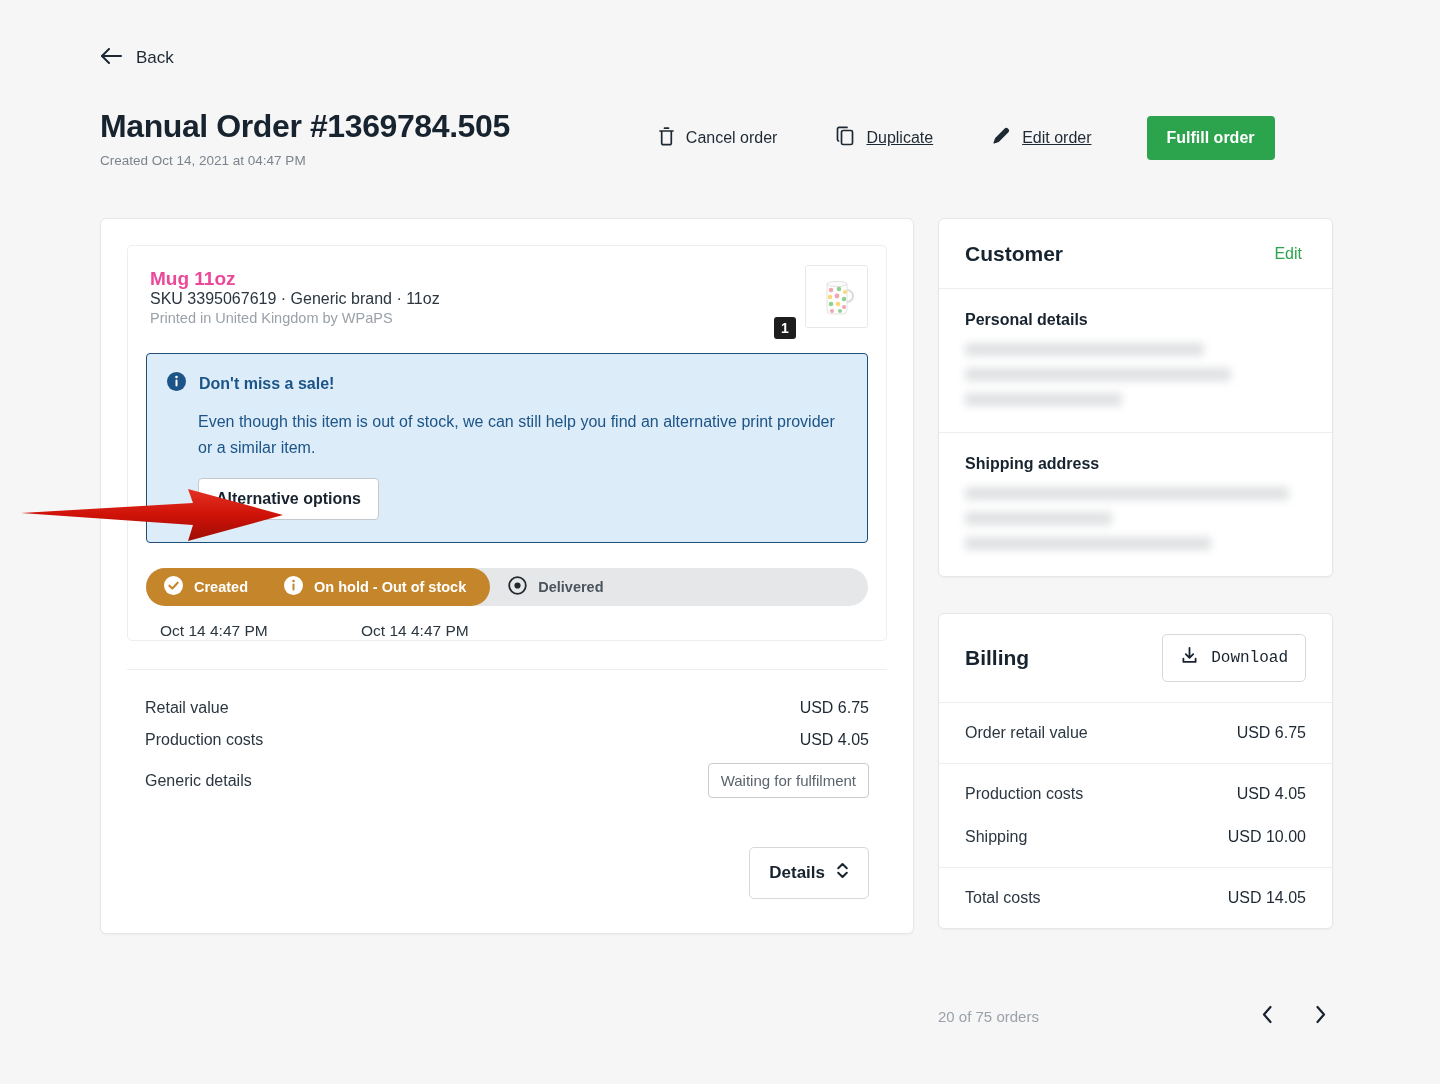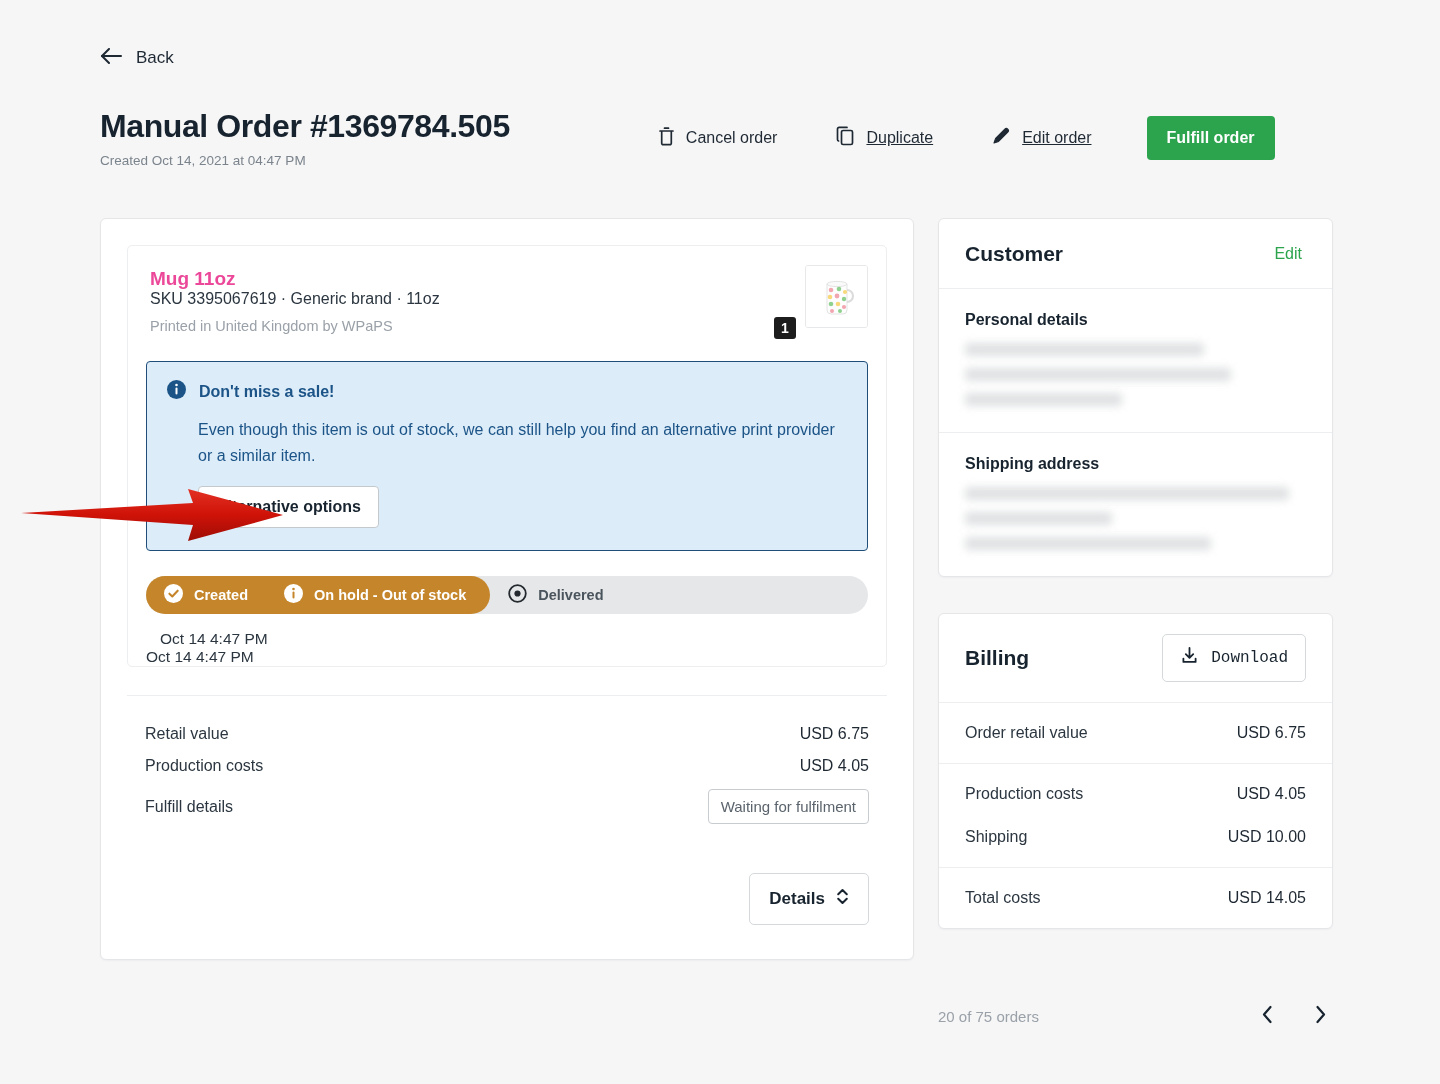--- a/index.html
+++ b/index.html
@@ -55,21 +55,21 @@
     background: #fff; border: 1px solid #e4e6e8; border-radius: 6px;
     box-shadow: 0 1px 2px rgba(20,30,40,0.04);
   }
 
   
   .outer-card { padding: 26px 26px 28px 26px; }
   .item-card { border: 1px solid #eceef0; border-radius: 5px; }
   .item-top { padding: 22px 22px 0 22px; position: relative; }
   .item-title { font-size: 19px; font-weight: bold; color: #ec4899; }
   .item-meta { font-size: 16px; color: #2b3640; }
-  .item-sub { margin-top: 10px; font-size: 14.5px; color: #9aa1a8; }
+  .item-sub { margin-top: 2px; font-size: 14.5px; color: #9aa1a8; }
 
   .thumb-wrap { position: absolute; right: 18px; top: 19px; }
   .thumb {
     width: 63px; height: 63px; border: 1px solid #e6e8ea; border-radius: 3px;
     background: #fff; overflow: hidden; display: block;
   }
   .qty-badge {
     position: absolute; left: -31px; bottom: -11px;
     background: #1d1d1d; color: #fff; font-size: 14px; font-weight: bold;
     width: 22px; height: 22px; border-radius: 3px;
@@ -103,21 +103,21 @@
   }
   .step {
     display: flex; align-items: center; gap: 11px;
     padding: 0 18px; font-size: 14.5px; font-weight: bold; white-space: nowrap;
   }
   .step.done { background: #c5862b; color: #fff; }
   .step.current { background: #c5862b; color: #fff; border-radius: 0 19px 19px 0; padding-right: 24px; }
   .step.pending { color: #4a545d; }
   .step-icon { flex: 0 0 auto; display: block; }
 
-  .tracker-dates { display: flex; margin-top: 16px; font-size: 15.5px; color: #2b3640; flex-direction: column; }
+  .tracker-dates { display: flex; margin-top: 16px; font-size: 15.5px; color: #2b3640; }
   .tracker-dates .d1 { width: 215px; padding-left: 14px; }
   .tracker-dates .d2 { padding-left: 0; }
 
   
   .totals { border-top: 1px solid #eceef0; margin-top: 28px; padding: 22px 18px 10px 18px; }
   .total-row {
     display: flex; align-items: center; justify-content: space-between;
     font-size: 16px; color: #2b3640; padding: 7px 0;
   }
   .total-row .val { font-size: 16px; color: #1f2933; }
@@ -334,21 +334,21 @@
       <div class="totals">
         <div class="total-row">
           <span>Retail value</span>
           <span class="val">USD 6.75</span>
         </div>
         <div class="total-row">
           <span>Production costs</span>
           <span class="val">USD 4.05</span>
         </div>
         <div class="total-row">
-          <span>Fulfill details</span>
+          <span>Generic details</span>
           <span class="pill">Waiting for fulfilment</span>
         </div>
       </div>
 
       <div class="details-row">
         <button class="details-btn">
           <span>Details</span>
           <span>
             <svg width="13" height="19" viewBox="0 0 13 19">
               <path d="M2.2 7.3 L6.5 3 L10.8 7.3" fill="none" stroke="#17232e" stroke-width="2" stroke-linecap="round" stroke-linejoin="round"></path>

